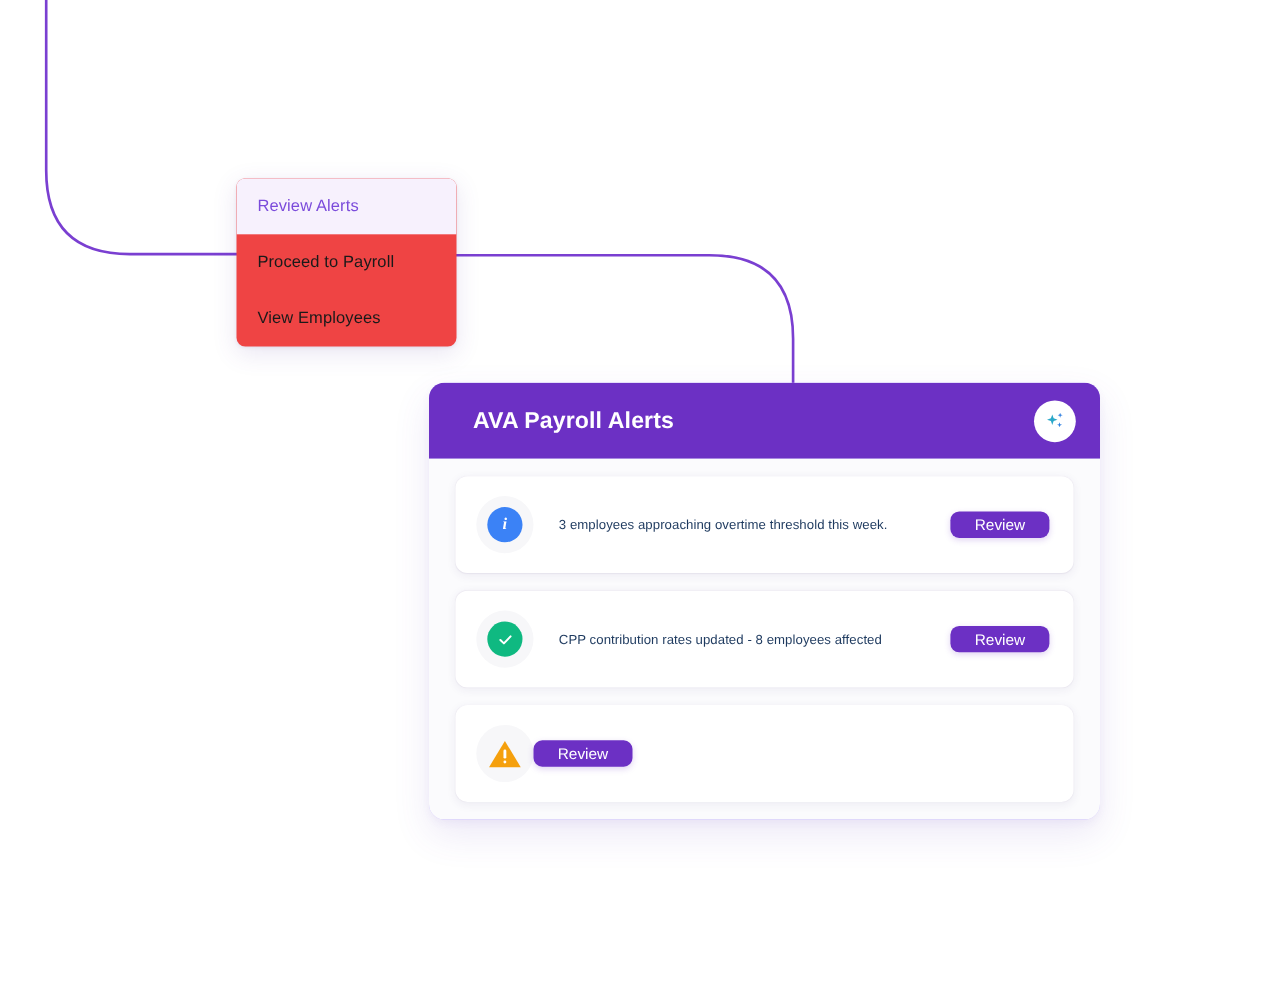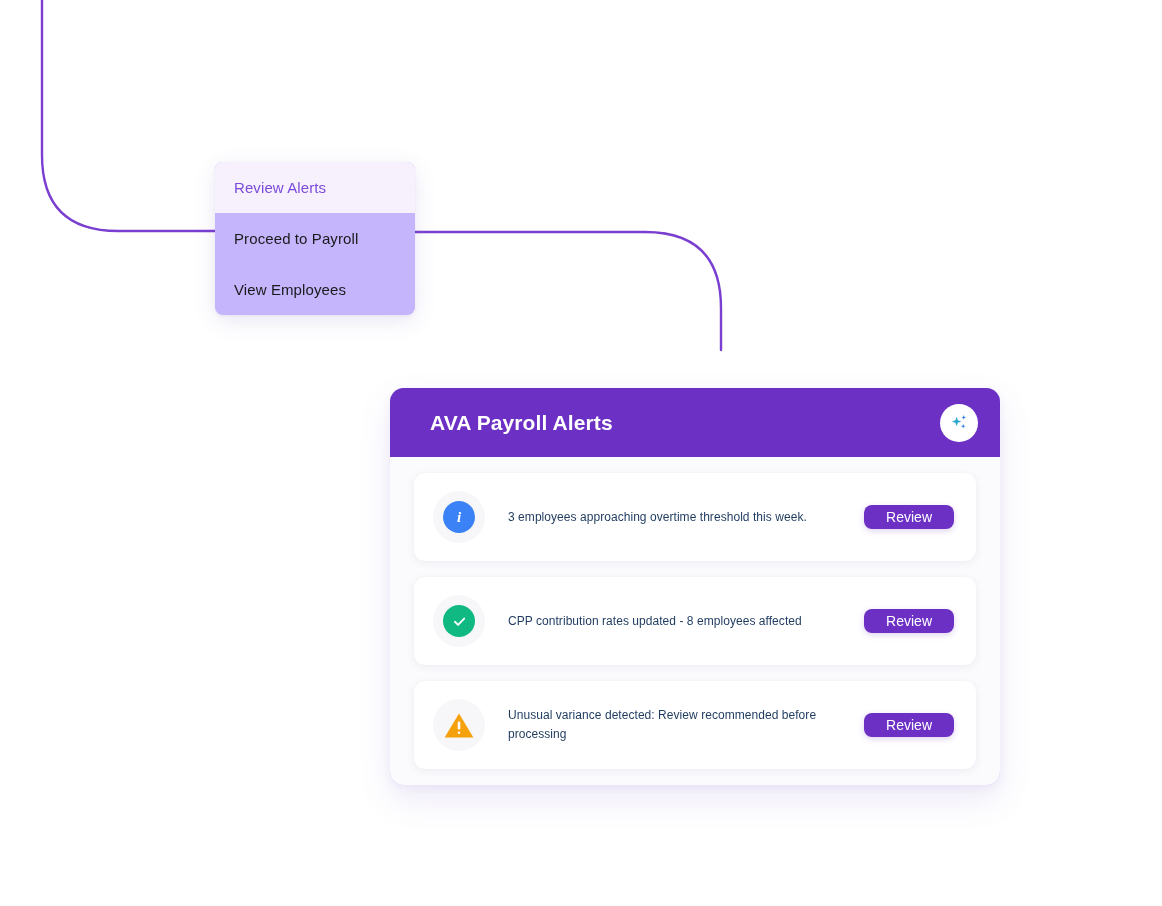--- a/index.html
+++ b/index.html
@@ -24,21 +24,21 @@
     height: 906px;
     pointer-events: none;
   }
 
   
   .menu {
     position: absolute;
     left: 215px;
     top: 162px;
     width: 200px;
-    background: #c4b5fd;
+    background: #ef4444;
     border-radius: 8px;
     box-shadow: 0 6px 22px rgba(90, 60, 160, 0.13), 0 1px 3px rgba(60, 40, 110, 0.07);
     padding-bottom: 0px;
     overflow: hidden;
     z-index: 4;
   }
   .menu-item {
     font-size: 15px;
     line-height: 1;
     color: #1a1a1a;
@@ -56,21 +56,20 @@
   .alerts-card {
     position: absolute;
     left: 390px;
     top: 348px;
     width: 610px;
     border-radius: 14px;
     background: #c4b5fd;
     box-shadow: 0 14px 34px rgba(104, 70, 190, 0.12), 0 3px 8px rgba(104, 70, 190, 0.06);
     overflow: hidden;
     z-index: 3;
-    margin-top: 40px;
   }
   .alerts-header {
     height: 69px;
     background: #6c30c4;
     display: flex;
     align-items: center;
     justify-content: space-between;
     padding: 0 22px 0 40px;
     box-sizing: border-box;
   }
@@ -221,18 +220,17 @@
     </div>
 
     <div class="alert-row">
       <div class="alert-icon-wrap">
         <svg width="32" height="29" viewBox="0 0 32 29" aria-hidden="true">
           <path d="M16 2.6 L30.4 26.4 L1.6 26.4 Z" fill="#f5a00d"></path>
           <rect x="14.7" y="10.4" width="2.6" height="8.2" rx="1.3" fill="#ffffff"></rect>
           <rect x="14.7" y="20.4" width="2.6" height="2.6" rx="1.3" fill="#ffffff"></rect>
         </svg>
       </div>
-      <div class="alert-text">Unusual variance detected: Review recommended before processing</div>
       <button class="review-btn">Review</button>
     </div>
 
   </div>
 </div>
 
 </body></html>

